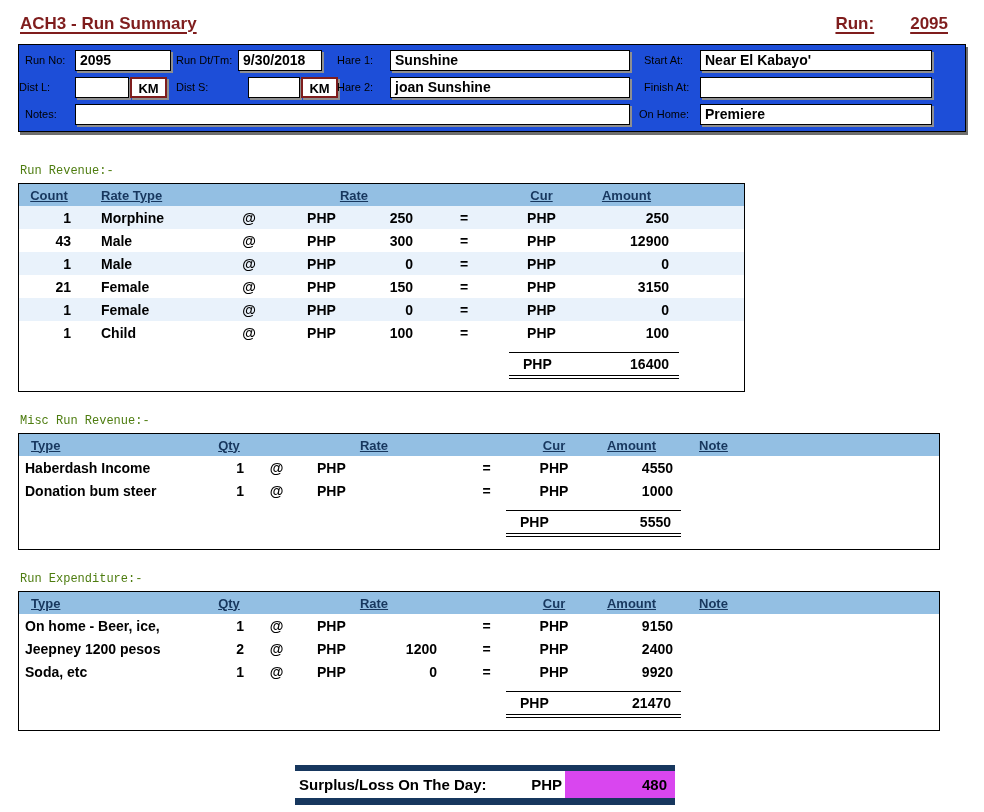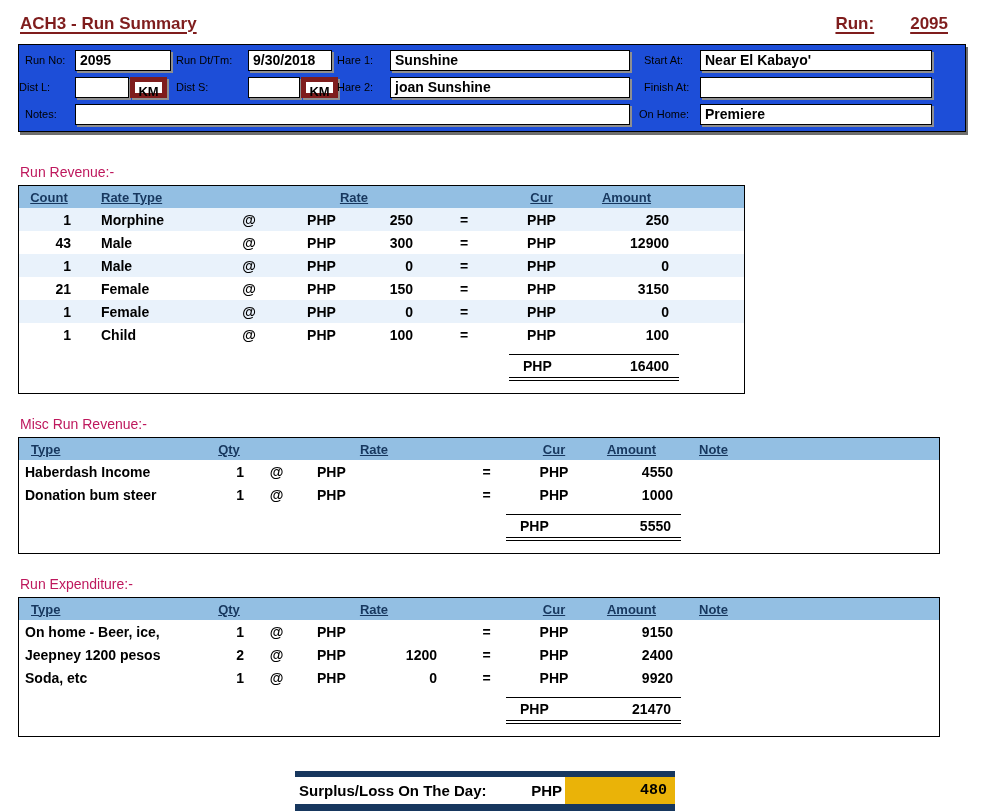--- a/index.html
+++ b/index.html
@@ -32,26 +32,26 @@
   }
   .flabel { position: absolute; font-size: 11px; color: #000; white-space: nowrap; }
   .fbox {
     position: absolute; height: 21px; background: #fff;
     border: 1px solid #000; box-shadow: 2px 2px 0 #8f8f8f;
     font-size: 14px; font-weight: bold; line-height: 18px;
     padding: 0 4px; white-space: nowrap; overflow: hidden;
   }
   .kmbox {
     position: absolute; height: 21px; background: #fff;
-    border: 5px solid #7f1d1d; box-shadow: 2px 2px 0 #8f8f8f;
+    border: 2px solid #7f1d1d; box-shadow: 2px 2px 0 #8f8f8f;
     font-size: 13px; font-weight: bold; line-height: 19px; text-align: center;
   }
 
   
-  .section-label { font-size: 14px; color: #be185d; margin: 0 0 5px 2px; }
+  .section-label { font-size: 12px; color: #4d7c0f; margin: 0 0 5px 2px; font-family: Liberation Mono, monospace; }
   .tbl { border: 1px solid #000; background: #fff; padding-bottom: 12px; margin-bottom: 18px; }
   .tbl.rv { width: 727px; }
   .tbl.mx { width: 922px; }
   .thead { display: flex; align-items: center; background: #93BFE3; height: 22px; }
   .th { font-size: 13px; font-weight: bold; color: #17375E; text-decoration: underline; white-space: nowrap; }
   .trow { display: flex; align-items: center; height: 23px; font-size: 14px; font-weight: bold; }
   .trow.alt { background: #E9F2FB; }
   .c { white-space: nowrap; overflow: hidden; }
 
   
@@ -102,44 +102,44 @@
   .t-amt { flex: 1; text-align: right; font-weight: bold; font-size: 14px; padding-right: 10px; }
 
   
   .surplus-wrap { width: 380px; margin-left: 277px; margin-top: 34px; }
   .sbar { height: 6px; background: #17375E; }
   .sbar.bottom { height: 7px; }
   .srow { display: flex; align-items: center; height: 27px; }
   .s-label { font-size: 15px; font-weight: bold; padding-left: 4px; }
   .s-cur { font-size: 15px; font-weight: bold; margin-left: auto; padding-right: 3px; }
   .s-amt {
-    width: 110px; height: 27px; background: #eab308;
+    width: 110px; height: 27px; background: #d946ef;
     display: flex; align-items: center; justify-content: flex-end;
-    font-size: 15px; font-weight: bold; padding-right: 8px; font-family: Liberation Mono, monospace;
+    font-size: 15px; font-weight: bold; padding-right: 8px;
   }
 </style>
 </head>
 <body>
 
 <div class="page">
 
   <div class="titlebar">
     <div class="title">ACH3 - Run Summary</div>
     <div class="run-group">
       <span class="runtext">Run:</span>
       <span class="runtext">2095</span>
     </div>
   </div>
 
   <div class="form-panel">
 
     <span class="flabel" style="left:6px; top:9px;">Run No:</span>
     <div class="fbox" style="left:56px; top:5px; width:96px;">2095</div>
     <span class="flabel" style="left:157px; top:9px;">Run Dt/Tm:</span>
-    <div class="fbox" style="left:229px; top:5px; width:84px;">9/30/2018</div>
+    <div class="fbox" style="left:219px; top:5px; width:84px;">9/30/2018</div>
     <span class="flabel" style="left:318px; top:9px;">Hare 1:</span>
     <div class="fbox" style="left:371px; top:5px; width:240px;">Sunshine</div>
     <span class="flabel" style="left:625px; top:9px;">Start At:</span>
     <div class="fbox" style="left:681px; top:5px; width:232px;">Near El Kabayo'</div>
 
     <span class="flabel" style="left:0; top:36px;">Dist L:</span>
     <div class="fbox" style="left:56px; top:32px; width:54px;"></div>
     <div class="kmbox" style="left:111px; top:32px; width:37px;">KM</div>
     <span class="flabel" style="left:157px; top:36px;">Dist S:</span>
     <div class="fbox" style="left:229px; top:32px; width:52px;"></div>

